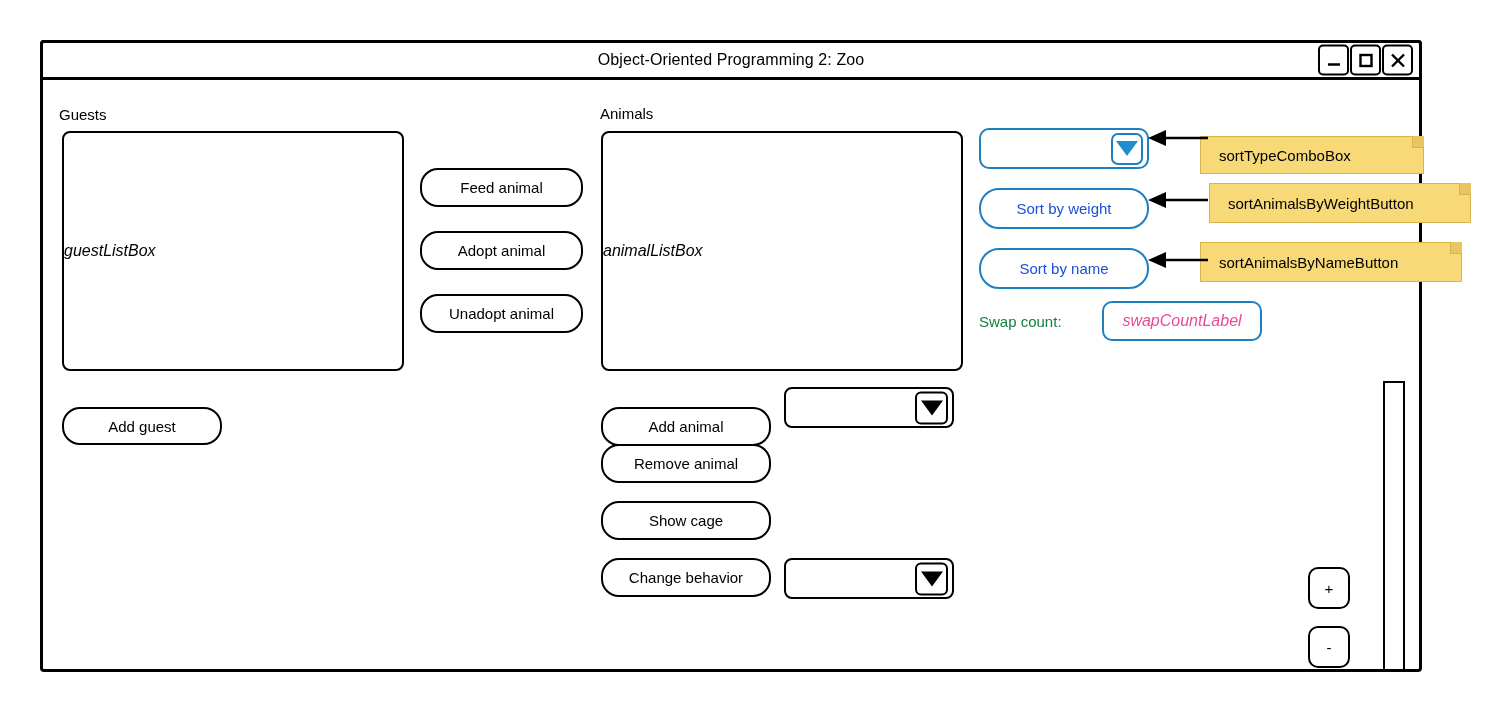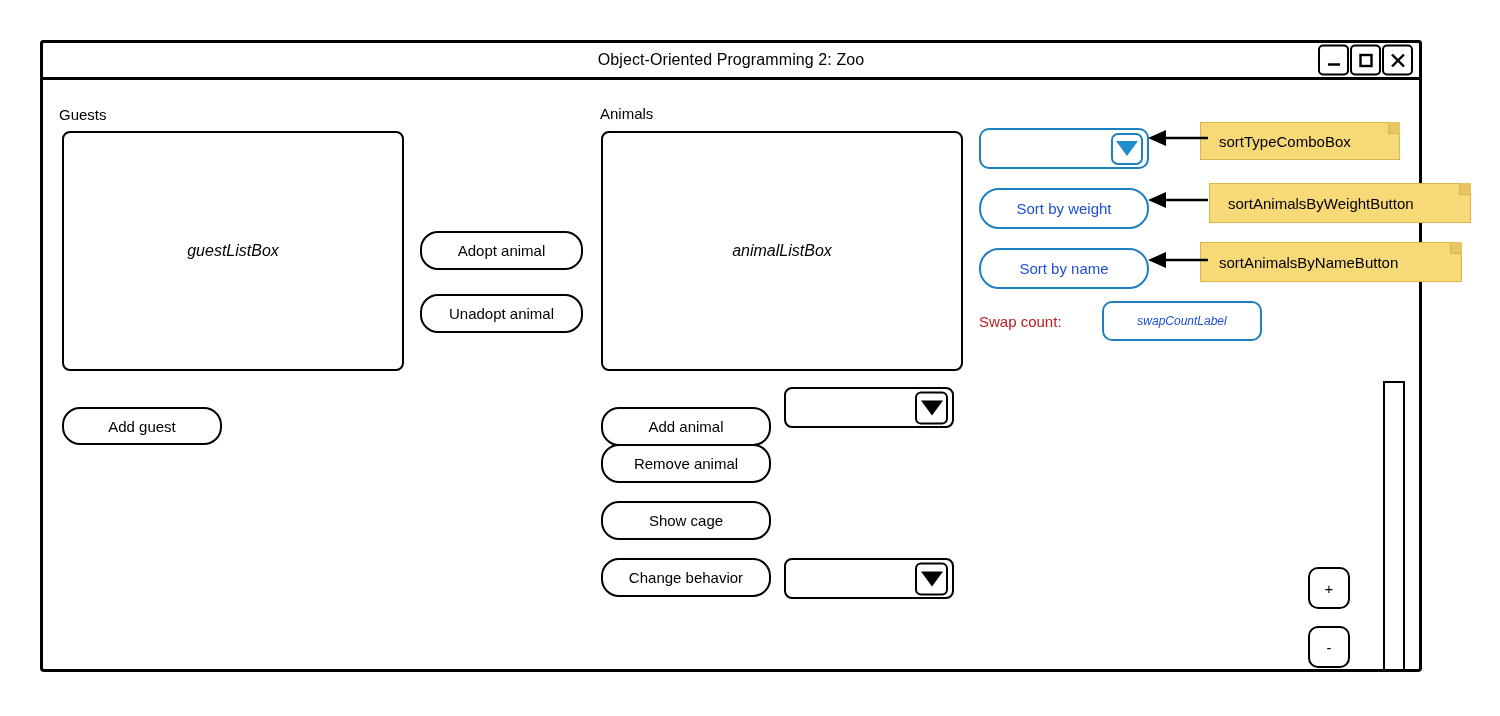--- a/index.html
+++ b/index.html
@@ -81,21 +81,21 @@
 
   
   .listbox {
     position: absolute;
     border: 2.5px solid #000;
     border-radius: 8px;
     box-sizing: border-box;
     background: #fff;
     display: flex;
     align-items: center;
-    justify-content: center;
+    justify-content: flex-start;
   }
   .listbox .ph {
     font-style: italic;
     font-size: 16px;
     color: #000;
   }
 
   
   .btn {
     position: absolute;
@@ -183,36 +183,36 @@
     align-items: center;
     justify-content: center;
     font-size: 15px;
     color: #1d4ed8;
     cursor: pointer;
     user-select: none;
   }
   .blue-label {
     position: absolute;
     font-size: 15px;
-    color: #b91c1c;
+    color: #15803d;
   }
   .blue-field {
     position: absolute;
     border: 2.5px solid #1f7fc0;
     border-radius: 10px;
     box-sizing: border-box;
     background: #fff;
     display: flex;
     align-items: center;
     justify-content: center;
   }
   .blue-field .ph {
     font-style: italic;
-    font-size: 12px;
-    color: #1d4ed8;
+    font-size: 16px;
+    color: #ec4899;
   }
 
   
   .callout {
     position: absolute;
     background: #f8d978;
     border: 1px solid #d9b44a;
     box-sizing: border-box;
     display: flex;
     align-items: center;
@@ -297,20 +297,21 @@
 
     <div class="field-label" style="left:16px; top:63px;">Guests</div>
 
     <div class="listbox" style="left:19px; top:88px; width:342px; height:240px;">
       <span class="ph">guestListBox</span>
     </div>
 
     <div class="btn" style="left:19px; top:345px; width:160px; height:38px;margin-top:19px;">Add guest</div>
 
 
+    <div class="btn" style="left:377px; top:125px; width:163px; height:39px;">Feed animal</div>
 
     <div class="btn" style="left:377px; top:188px; width:163px; height:39px;">Adopt animal</div>
 
     <div class="btn" style="left:377px; top:251px; width:163px; height:39px;">Unadopt animal</div>
 
     <div class="field-label" style="left:557px; top:62px;">Animals</div>
 
     <div class="listbox" style="left:558px; top:88px; width:362px; height:240px;">
       <span class="ph">animalListBox</span>
     </div>
@@ -352,21 +353,21 @@
     </div>
 
     <div class="slider-track" style="left:1340px; top:338px; width:22px; height:290px;"></div>
 
     <div class="stepper" style="left:1265px; top:524px; width:42px; height:42px;">+</div>
 
     <div class="stepper" style="left:1265px; top:583px; width:42px; height:42px;">-</div>
 
   </div>
 
-  <div class="callout" style="left:1200px; top:122px; width:200px; height:38px;text-align:right;">
+  <div class="callout" style="left:1200px; top:136px; width:224px; height:38px;text-align:right;">
     <span class="fold"></span>
     <span>sortTypeComboBox</span>
   </div>
 
   <div class="callout" style="left:1200px; top:183px; width:262px; height:40px;margin-left:9px;">
     <span class="fold"></span>
     <span>sortAnimalsByWeightButton</span>
   </div>
 
   <div class="callout" style="left:1200px; top:242px; width:262px; height:40px;">

